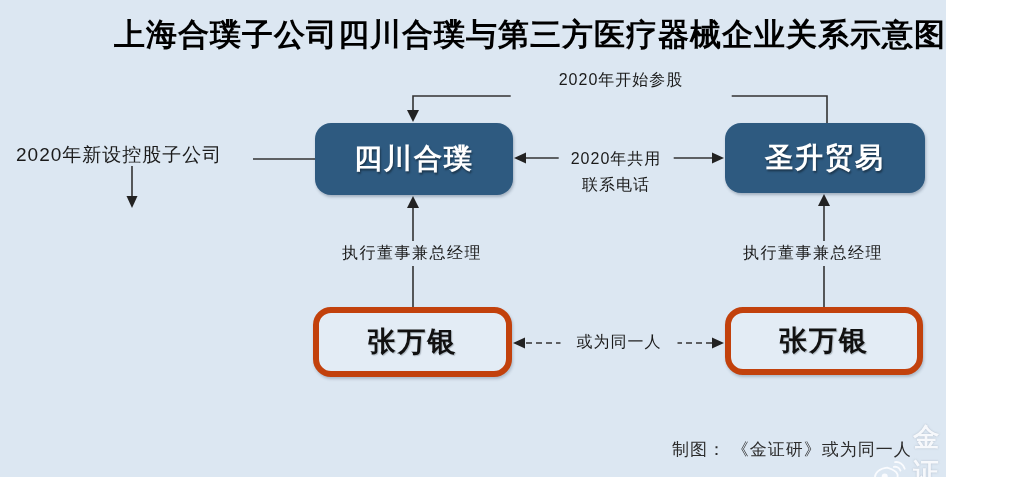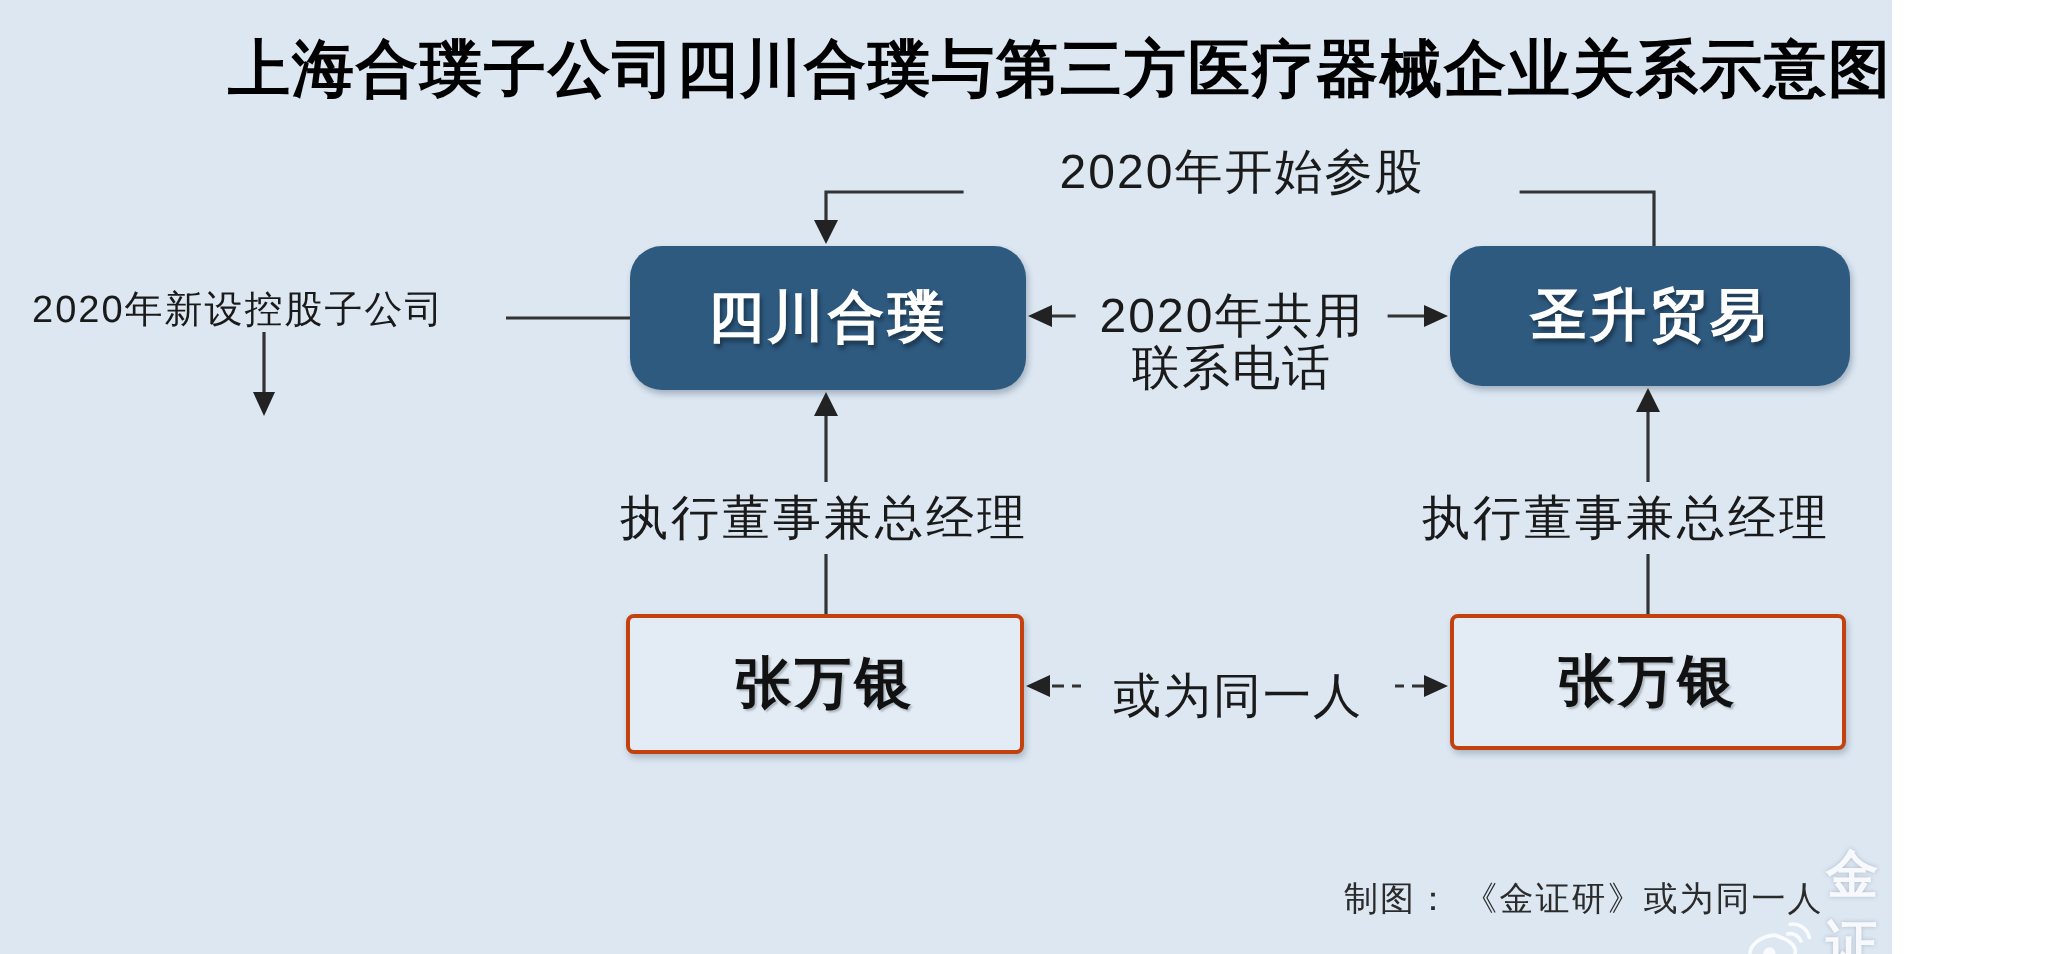--- a/index.html
+++ b/index.html
@@ -20,34 +20,34 @@
     position:absolute;display:flex;align-items:center;justify-content:center;
     z-index:2;box-sizing:border-box;white-space:nowrap;
   }
   .node-filled{
     background:#2e5a80;border-radius:16px;color:#fff;
     font-size:28px;font-weight:bold;letter-spacing:2px;
     box-shadow:1px 2px 3px rgba(30,50,75,.30);
   }
   .node-filled .node-label{text-shadow:1px 2px 2px rgba(0,0,0,.40);}
   .node-outline{
-    background:#e3ecf5;border:2px solid #c2410c;border-radius:4px;
+    background:#e3ecf5;border:6px solid #c2410c;border-radius:18px;
     color:#111;font-size:28px;font-weight:bold;letter-spacing:2px;
     box-shadow:1px 2px 3px rgba(30,50,75,.25);
   }
   .node-outline .node-label{text-shadow:1px 1px 1px rgba(130,140,150,.55);}
 
   .node-shanghai{left:32px;top:209px;width:200px;height:69px;}
   .node-sichuan {left:315px;top:123px;width:198px;height:72px;}
   .node-shengsheng{left:725px;top:123px;width:200px;height:70px;}
   .node-zwy-left {left:313px;top:307px;width:199px;height:70px;}
   .node-zwy-right{left:725px;top:307px;width:198px;height:68px;}
 
   .edge-label{
-    position:absolute;z-index:2;color:#1a1a1a;font-size:24px;
+    position:absolute;z-index:2;color:#1a1a1a;font-size:16px;
     white-space:nowrap;letter-spacing:1px;
   }
   .on-line{background:#dce7f2;text-align:center;}
 
   .lbl-new-sub{left:16px;top:142px;font-size:19px;}
   .lbl-start-equity{left:621px;top:70px;transform:translateX(-50%);padding:0 48px 8px 48px;}
   .lbl-shared-phone{left:616px;top:146px;transform:translateX(-50%);padding:0 12px;line-height:26px;}
   .lbl-exec-left{left:412px;top:241px;transform:translateX(-50%);padding:2px 6px;letter-spacing:1.5px;}
   .lbl-exec-right{left:813px;top:241px;transform:translateX(-50%);padding:2px 6px;letter-spacing:1.5px;}
   .lbl-same-person{left:619px;top:330px;transform:translateX(-50%);padding:2px 16px;}

